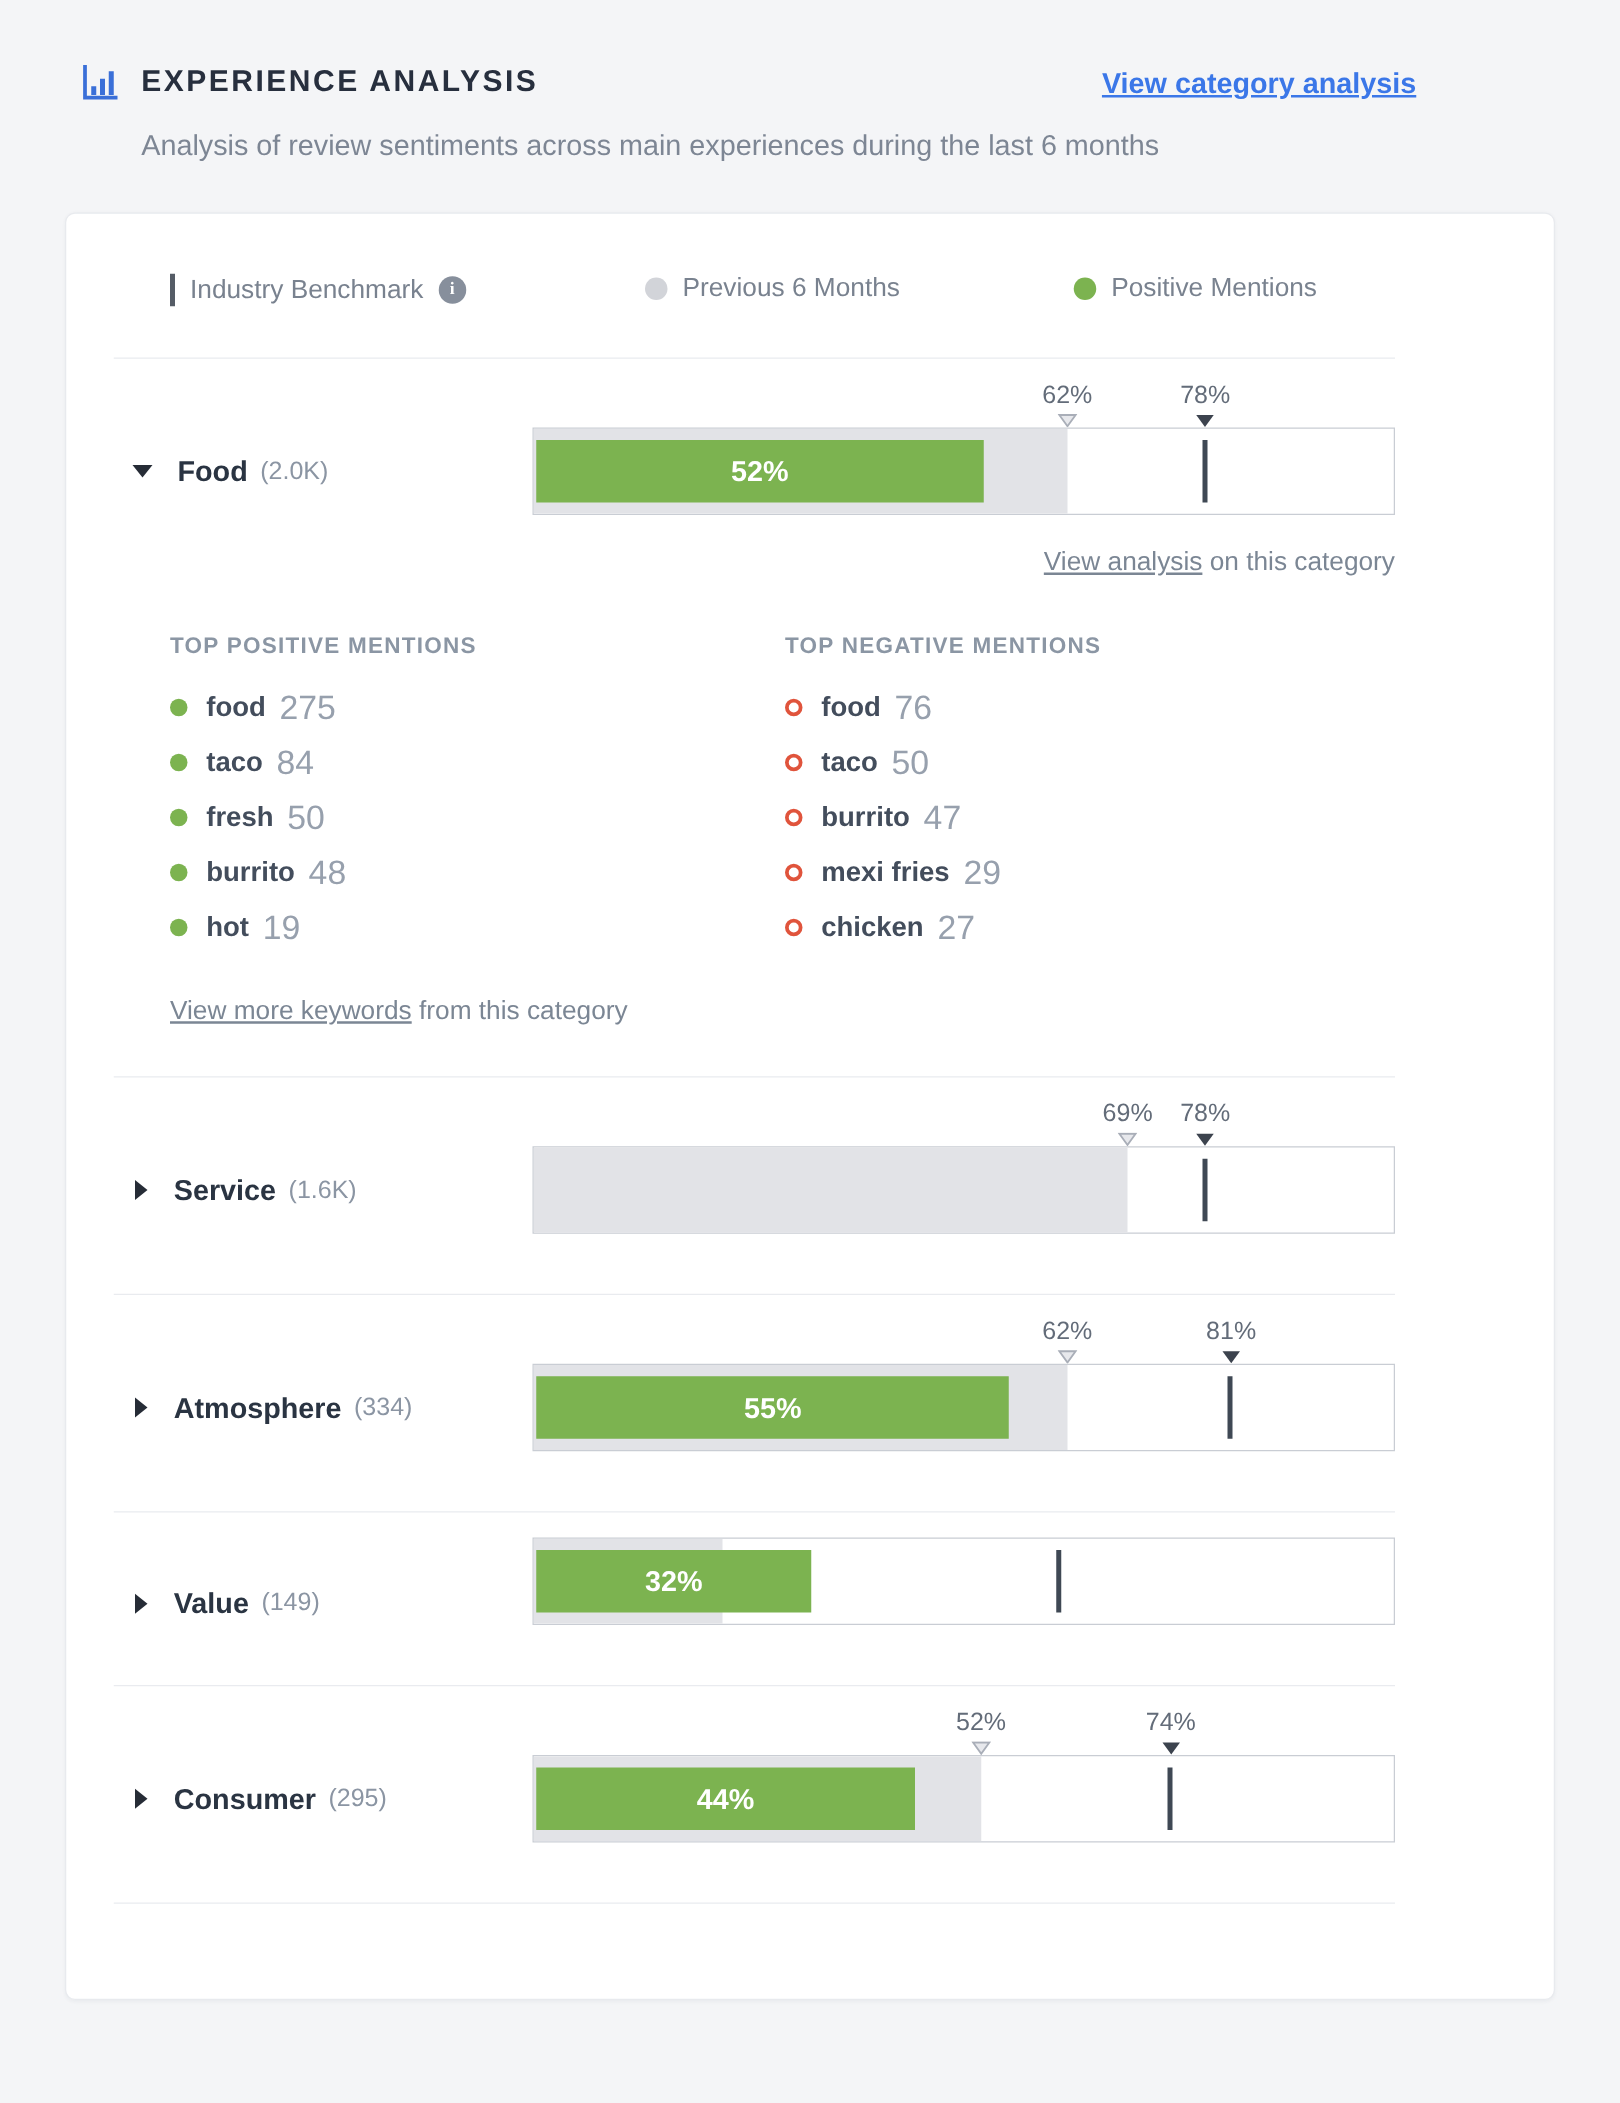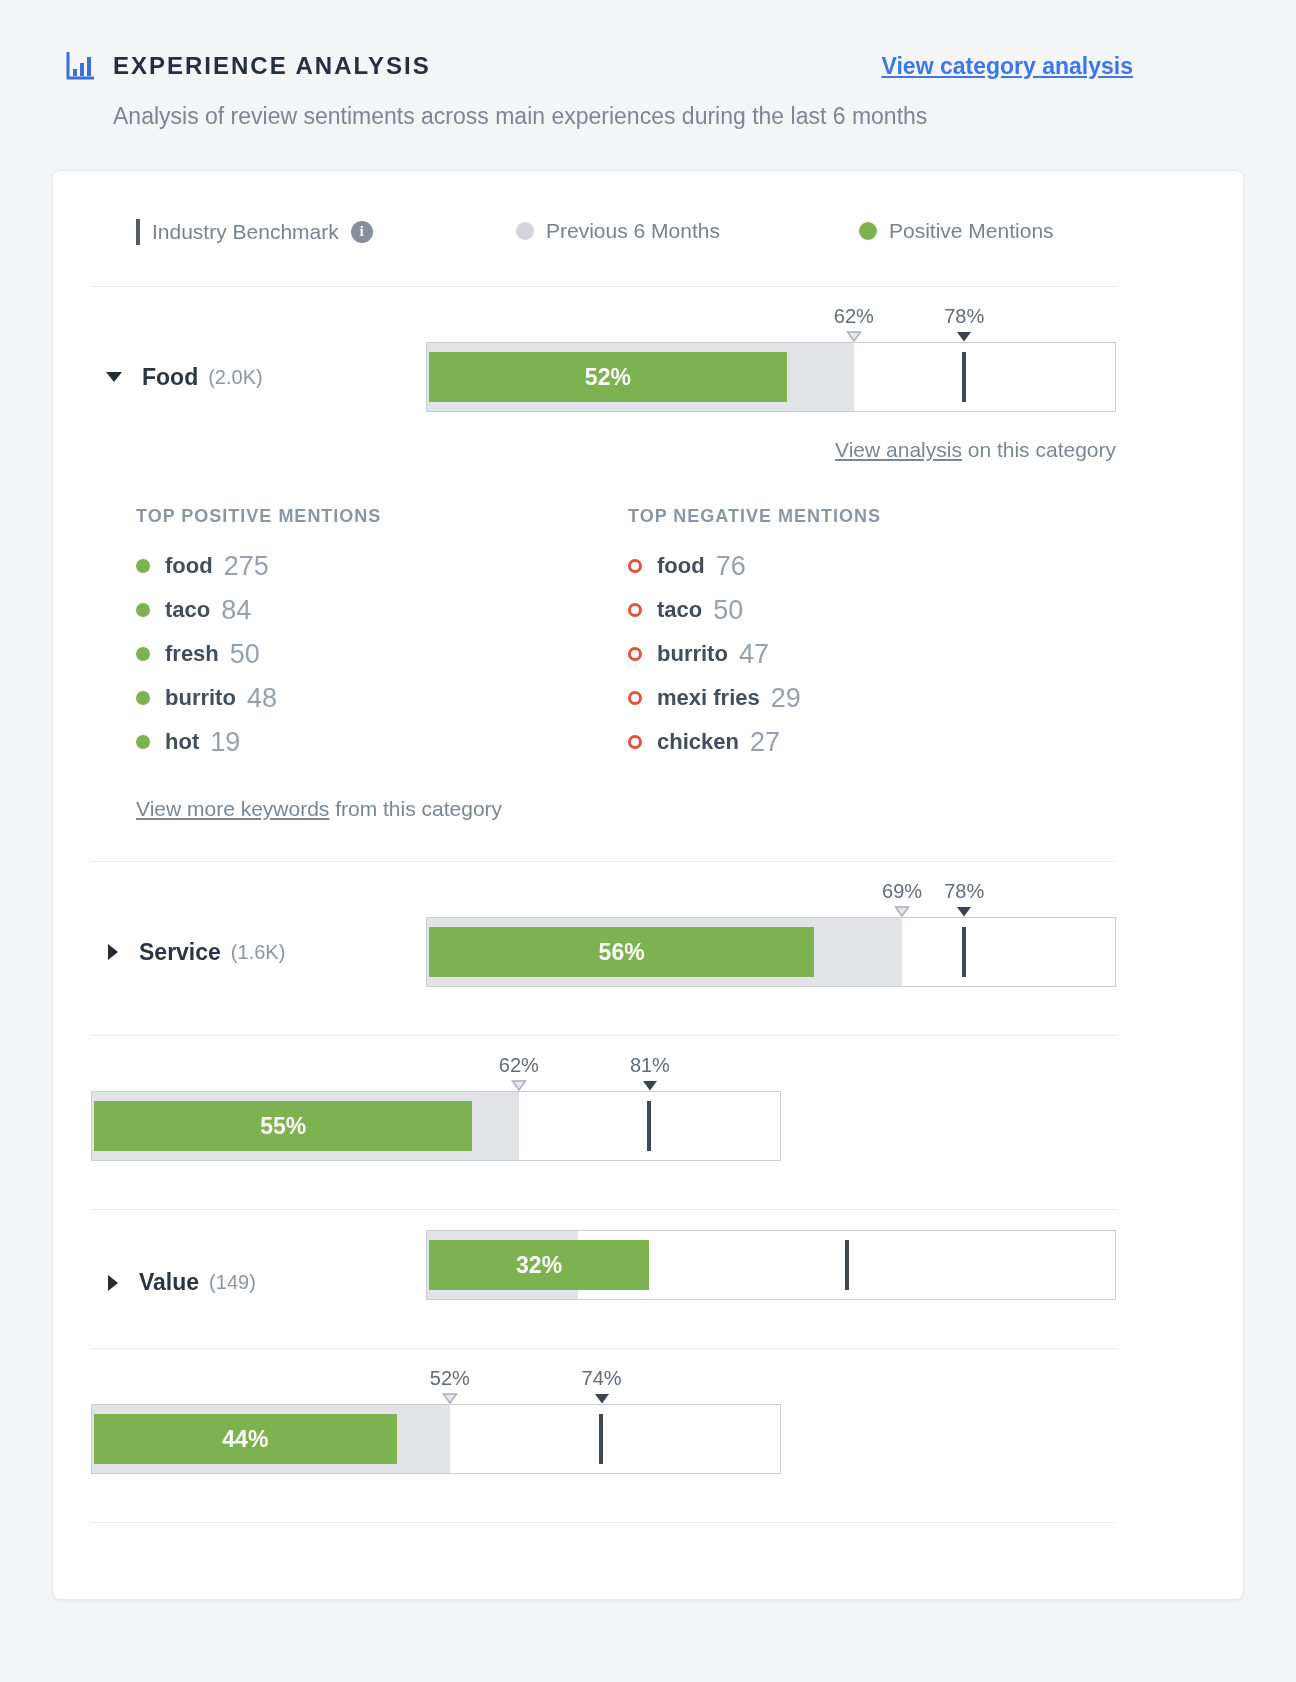--- a/index.html
+++ b/index.html
@@ -267,33 +267,35 @@
             </div>
             <div class="marker" style="left: 78%;">
               <span class="marker-label">78%</span>
               <svg width="16" height="11" viewBox="0 0 16 11">
                   <polygon points="1,1 15,1 8,10.5" fill="#3c434e"></polygon>
                 </svg>
             </div>
           </div>
           <div class="bar-track">
             <div class="prev-fill" style="width: 69%;"></div>
-            <div class="pos-bar" style="width: 56%;">
-              <span>56%</span>
-            </div>
             <div class="bench-line" style="left: 78%;"></div>
           </div>
         </div>
       </div>
     </div>
 
     <hr class="divider">
 
     <div class="section section-pad">
       <div class="chart-row">
+        <div class="label-col">
+          <span class="caret-right"></span>
+          <span class="cat-name">Atmosphere</span>
+          <span class="cat-count">(334)</span>
+        </div>
         <div class="bar-col">
           <div class="markers">
             <div class="marker" style="left: 62%;">
               <span class="marker-label">62%</span>
               <svg width="16" height="11" viewBox="0 0 16 11">
                   <polygon points="1.5,1 14.5,1 8,10" fill="#e7e8ec" stroke="#a9aeb8" stroke-width="1.5"></polygon>
                 </svg>
             </div>
             <div class="marker" style="left: 81%;">
               <span class="marker-label">81%</span>
@@ -331,20 +333,25 @@
             <div class="bench-line" style="left: 61%;"></div>
           </div>
         </div>
       </div>
     </div>
 
     <hr class="divider">
 
     <div class="section section-pad">
       <div class="chart-row">
+        <div class="label-col">
+          <span class="caret-right"></span>
+          <span class="cat-name">Consumer</span>
+          <span class="cat-count">(295)</span>
+        </div>
         <div class="bar-col">
           <div class="markers">
             <div class="marker" style="left: 52%;">
               <span class="marker-label">52%</span>
               <svg width="16" height="11" viewBox="0 0 16 11">
                   <polygon points="1.5,1 14.5,1 8,10" fill="#e7e8ec" stroke="#a9aeb8" stroke-width="1.5"></polygon>
                 </svg>
             </div>
             <div class="marker" style="left: 74%;">
               <span class="marker-label">74%</span>

